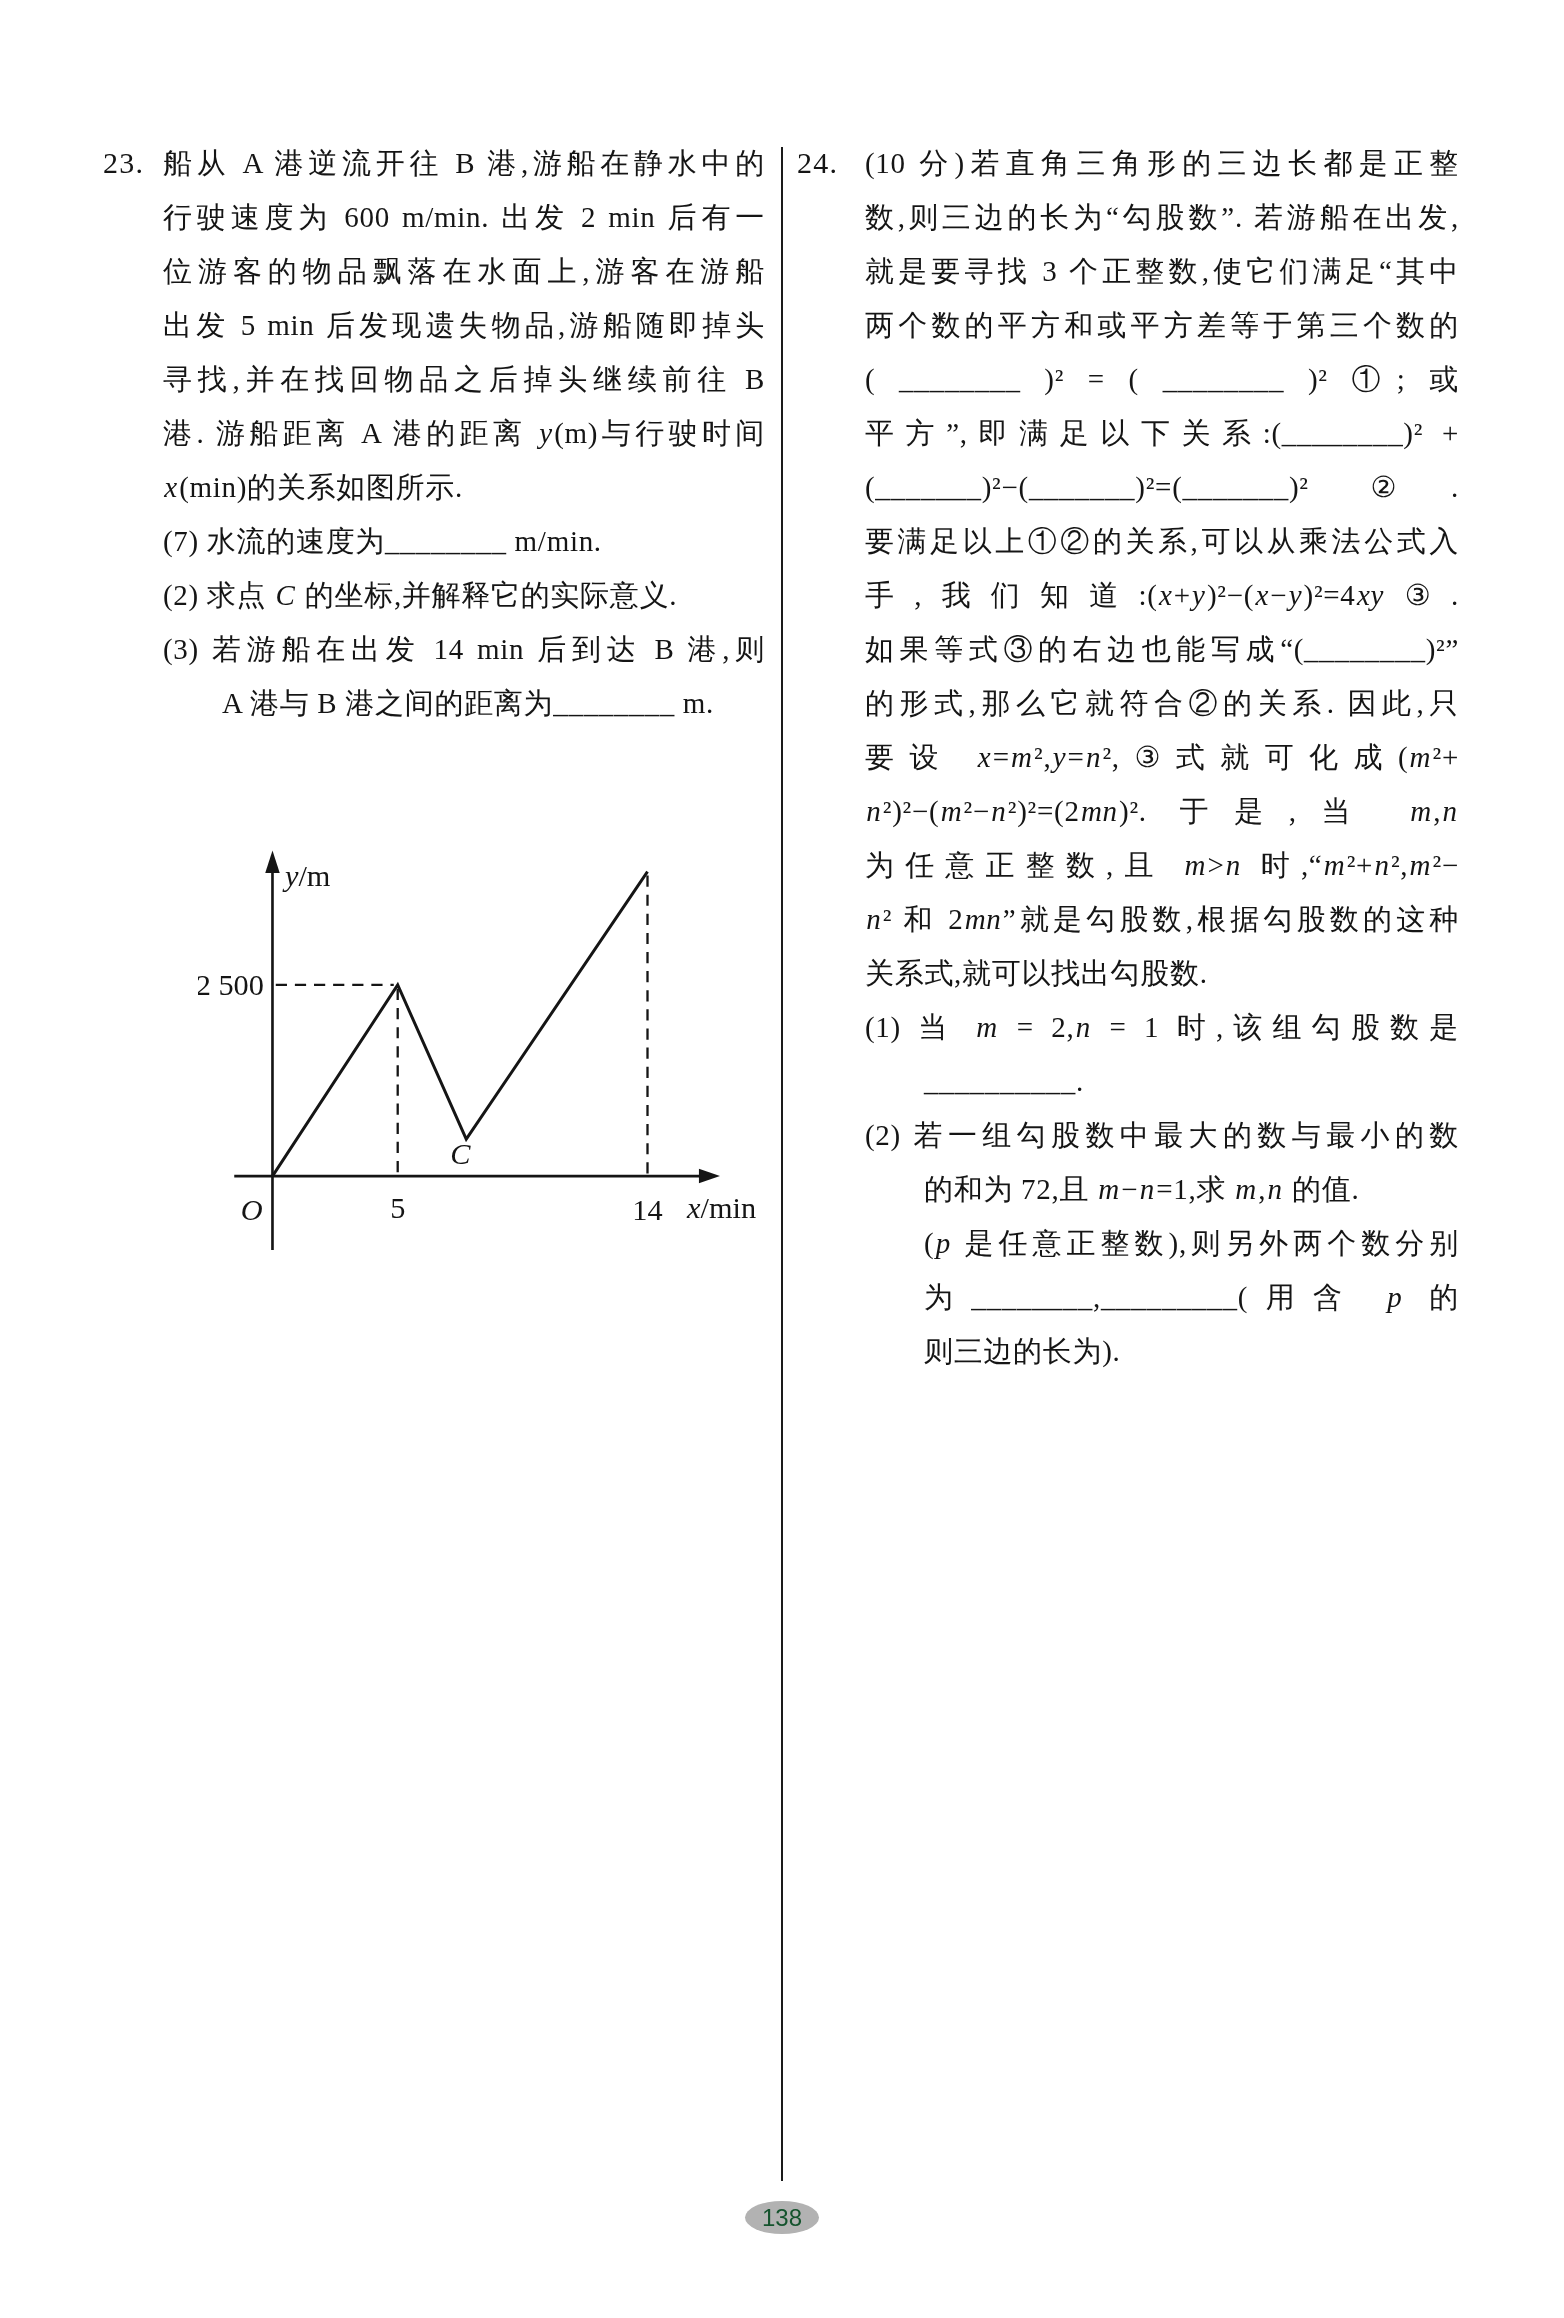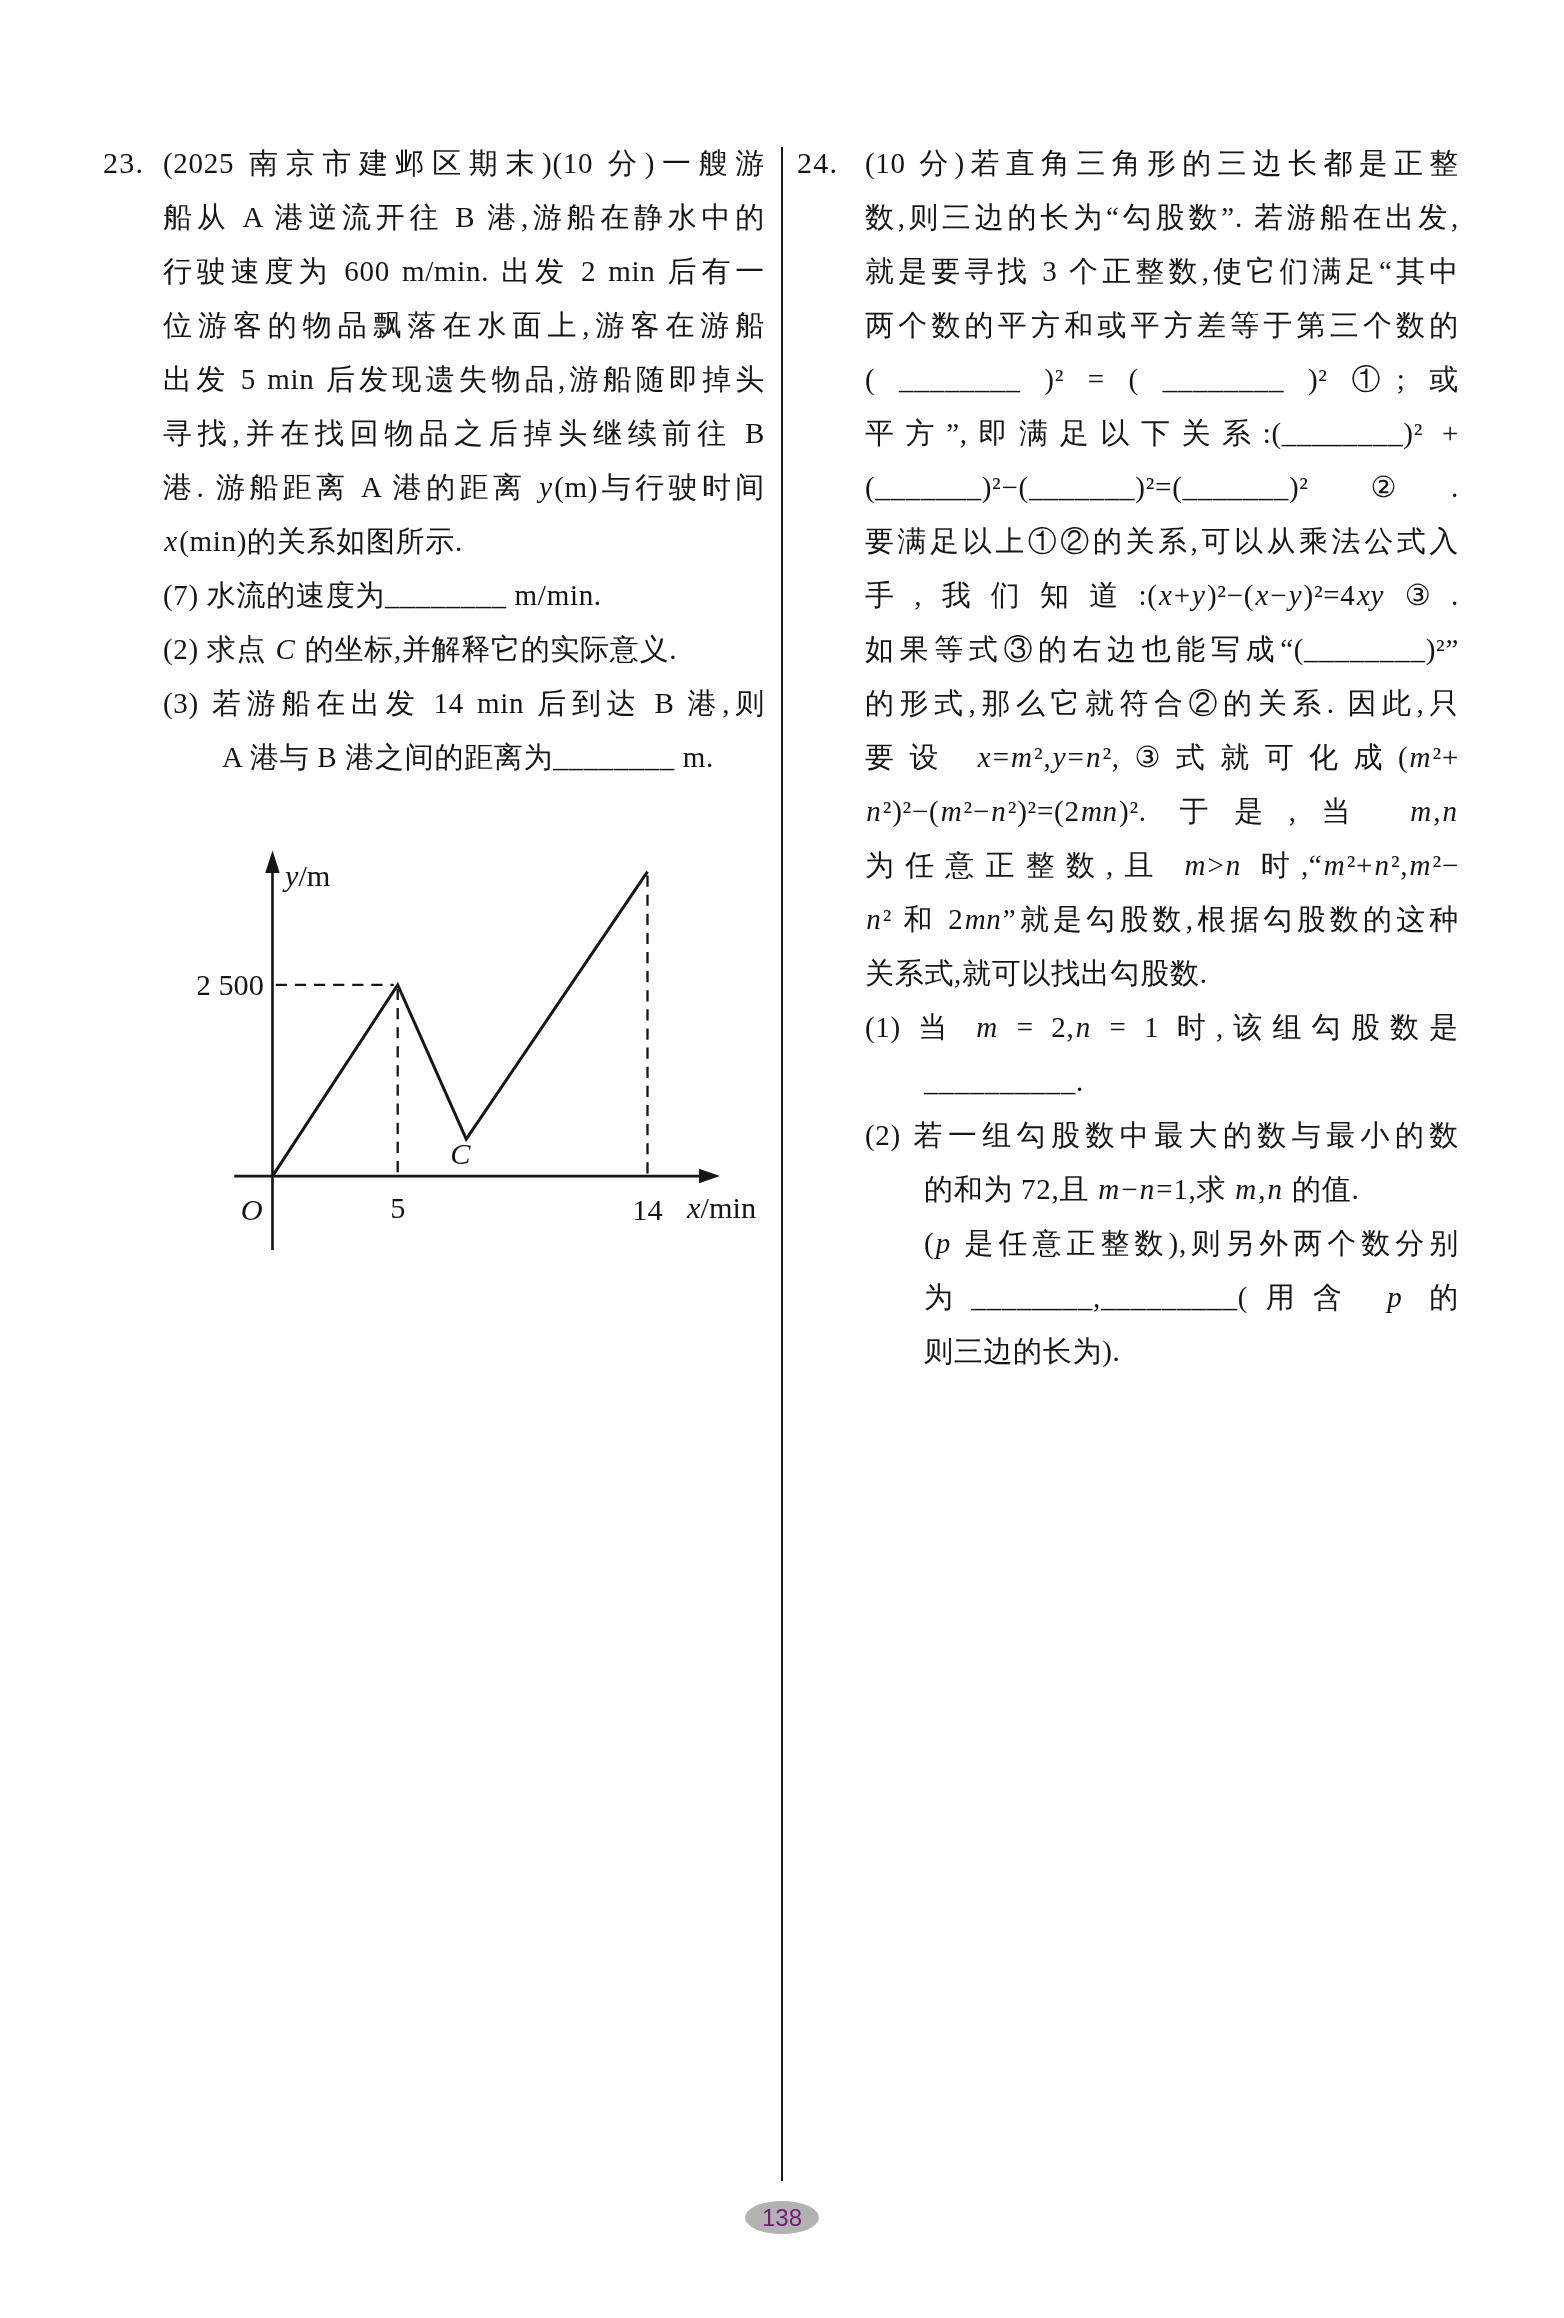--- a/index.html
+++ b/index.html
@@ -43,33 +43,32 @@
   .graph text{
     font-family:"Liberation Serif","DejaVu Serif",serif;
     font-size:46px;fill:#151515;
   }
   .graph .var{font-style:italic;}
   .page-num{
     position:absolute;left:745px;top:2201px;width:74px;height:33px;
     border-radius:50%;
     display:flex;align-items:center;justify-content:center;
     font-family:"Liberation Sans","DejaVu Sans",sans-serif;
-    font-size:24px;color:#701a75;
+    font-size:24px;color:#14532d;
   }
 </style>
 </head>
 <body>
 
 <div class="page" style="background: rgb(255, 255, 255);">
 
   <div class="divider"></div>
 
   <div class="p-num left">23.</div>
   <div class="p-lines left">
-      <div class="line j">(2025 南京市建邺区期末)(10 分)一艘游</div>
       <div class="line j">船从 A 港逆流开往 B 港,游船在静水中的</div>
       <div class="line j">行驶速度为 600 m/min. 出发 2 min 后有一</div>
       <div class="line j">位游客的物品飘落在水面上,游客在游船</div>
       <div class="line j">出发 5 min 后发现遗失物品,游船随即掉头</div>
       <div class="line j">寻找,并在找回物品之后掉头继续前往 B</div>
       <div class="line j">港. 游船距离 A 港的距离 <i>y</i>(m)与行驶时间</div>
       <div class="line"><i>x</i>(min)的关系如图所示.</div>
       <div class="line">(7) 水流的速度为________ m/min.</div>
       <div class="line">(2) 求点 <i>C</i> 的坐标,并解释它的实际意义.</div>
       <div class="line j">(3) 若游船在出发 14 min 后到达 B 港,则</div>

